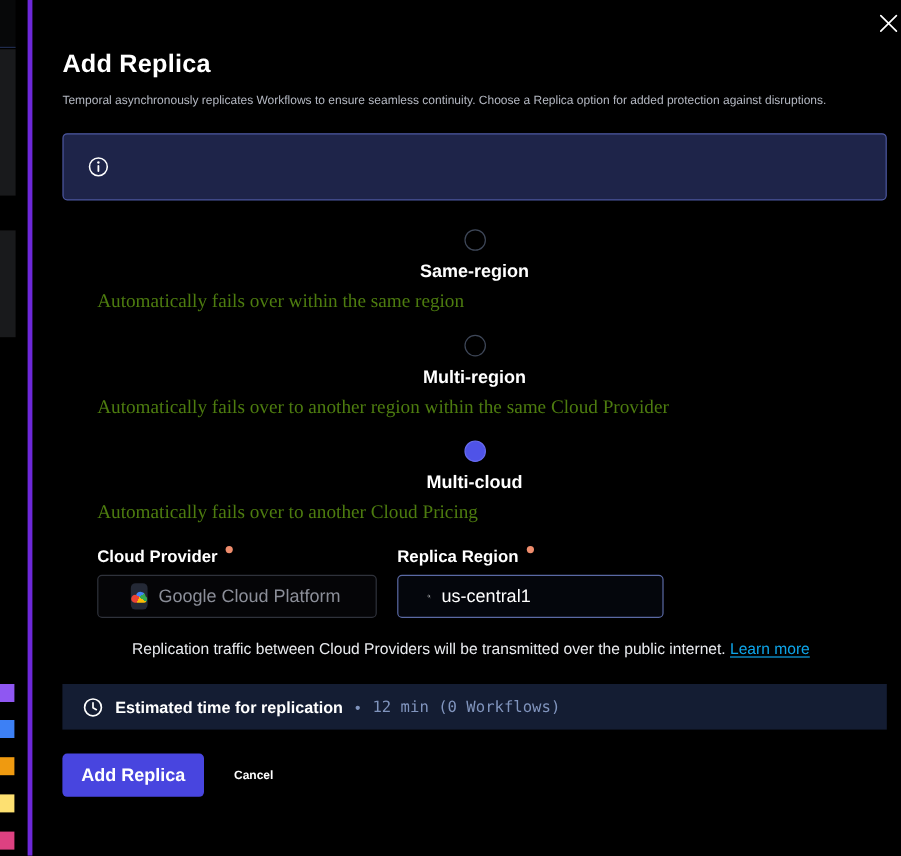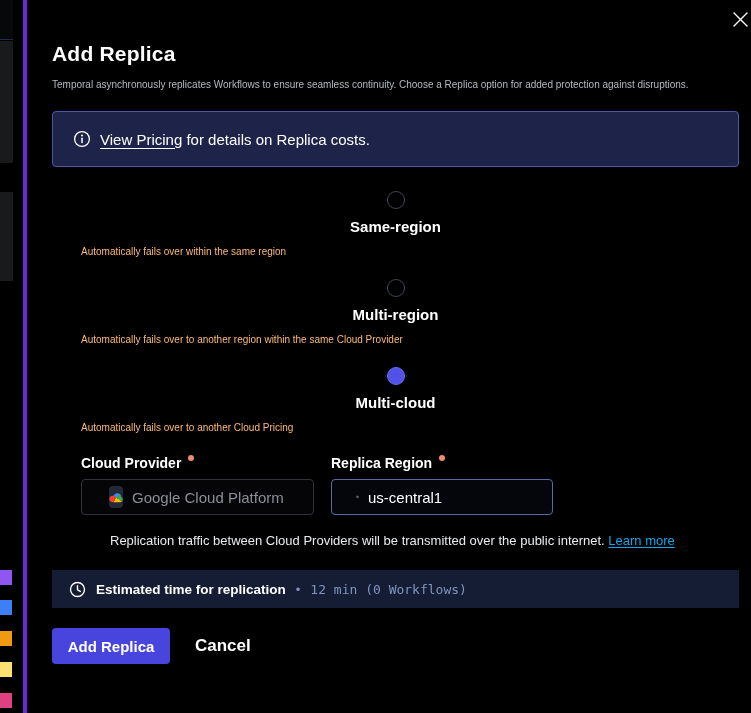--- a/index.html
+++ b/index.html
@@ -27,21 +27,21 @@
                     border-radius:4px; display:flex; align-items:center; padding:0 20px; gap:9px;
                     font-size:15px; }
   .pricing-banner a { color:#fff; text-decoration:underline; text-underline-offset:3px; cursor:pointer; }
 
   .options { margin-top:24px; }
   .option { margin-bottom:18px; }
   .option-row { display:flex; align-items:center; gap:9px;flex-direction:column; }
   .radio { width:18px; height:18px; border-radius:50%; border:1.5px solid #3e4758; background:transparent; flex:0 0 auto; cursor:pointer; }
   .radio.checked { background:#4f53e8; border-color:#676cf0; }
   .option-label { font-size:15px; font-weight:bold; line-height:18px; }
-  .option-desc { margin:7px 0 0 29px; font-size:10px; line-height:18px; color:#fdba74; }
+  .option-desc { margin:7px 0 0 29px; font-size:16px; line-height:18px; color:#4d7c0f;font-family:Liberation Serif, serif; }
 
   .subform { margin-left:29px; }
   .field-labels { display:flex; margin-top:18px; }
   .field-label { font-size:14px; font-weight:bold; line-height:16px; display:flex; gap:7px; }
   .field-label:first-child { width:250px; }
   .req-dot { width:6px; height:6px; border-radius:50%; background:#ef8d6d; display:inline-block; }
 
   .fields-row { display:flex; margin-top:8px; gap:17px; }
   .select-field { width:233px; height:36px; border:1px solid #2f323b; border-radius:4px;
                   display:flex; align-items:center; padding:0 27px; gap:9px; background:#050507; }
@@ -60,21 +60,21 @@
 
   .estimate-banner { margin-top:22px; height:38px; background:#141d33; border-radius:0;
                      display:flex; align-items:center; padding:0 17px; gap:10px; }
   .estimate-label { font-size:13.5px; font-weight:bold; color:#fff; }
   .estimate-sep { color:#8094bd; font-size:13px; }
   .estimate-value { font-family:"DejaVu Sans Mono", monospace; font-size:13px; color:#8094bd; letter-spacing:0; }
 
   .actions { margin-top:20px; display:flex; align-items:center; }
   .btn-primary { width:118px; height:36px; background:#4845df; border:none; border-radius:4px;
                  color:#fff; font-size:15px; font-weight:bold; font-family:"Liberation Sans", sans-serif; cursor:pointer; }
-  .btn-secondary { margin-left:25px; background:none; border:none; color:#fff; font-size:17px; font-weight:bold;
+  .btn-secondary { margin-left:25px; background:none; border:none; color:#fff; font-size:10px; font-weight:bold;
                    font-family:"Liberation Sans", sans-serif; cursor:pointer; }
 
   .icon-stroke { stroke:#fff; fill:none; stroke-width:1.6; stroke-linecap:round; stroke-linejoin:round; }
   .icon-gray   { stroke:#9aa0aa; fill:none; stroke-width:1.6; stroke-linecap:round; }
 </style>
 </head>
 <body>
 
 <div class="page-behind">
   <div class="topblock"></div>
@@ -99,21 +99,20 @@
 
   <div class="title">Add Replica</div>
   <div class="subtitle">Temporal asynchronously replicates Workflows to ensure seamless continuity. Choose a Replica option for added protection against disruptions.</div>
 
   <div class="pricing-banner">
     <svg width="18" height="18" viewBox="0 0 18 18">
       <circle class="icon-stroke" style="stroke-width:1.3" cx="9" cy="9" r="7.4"></circle>
       <path class="icon-stroke" style="stroke-width:1.5" d="M9 8.2 L9 12.6"></path>
       <circle cx="9" cy="5.4" r="1" fill="#fff"></circle>
     </svg>
-    <span><a>View Pricing</a><span> for details on Replica costs.</span></span>
   </div>
 
   <div class="options">
 
     <div class="option">
       <div class="option-row">
         <div class="radio"></div>
         <div class="option-label">Same-region</div>
       </div>
       <div class="option-desc">Automatically fails over within the same region</div>

